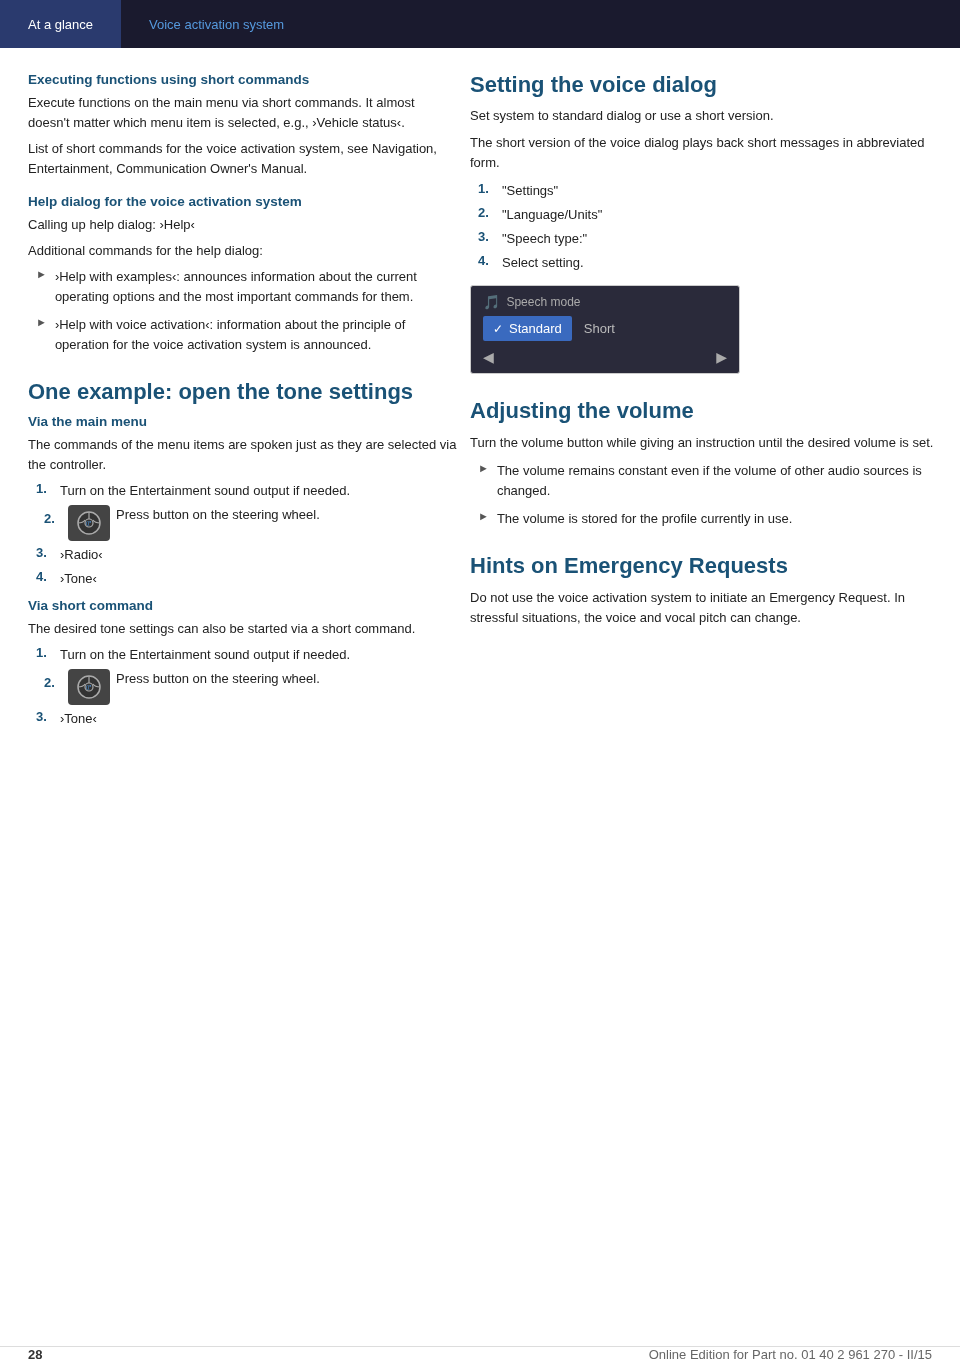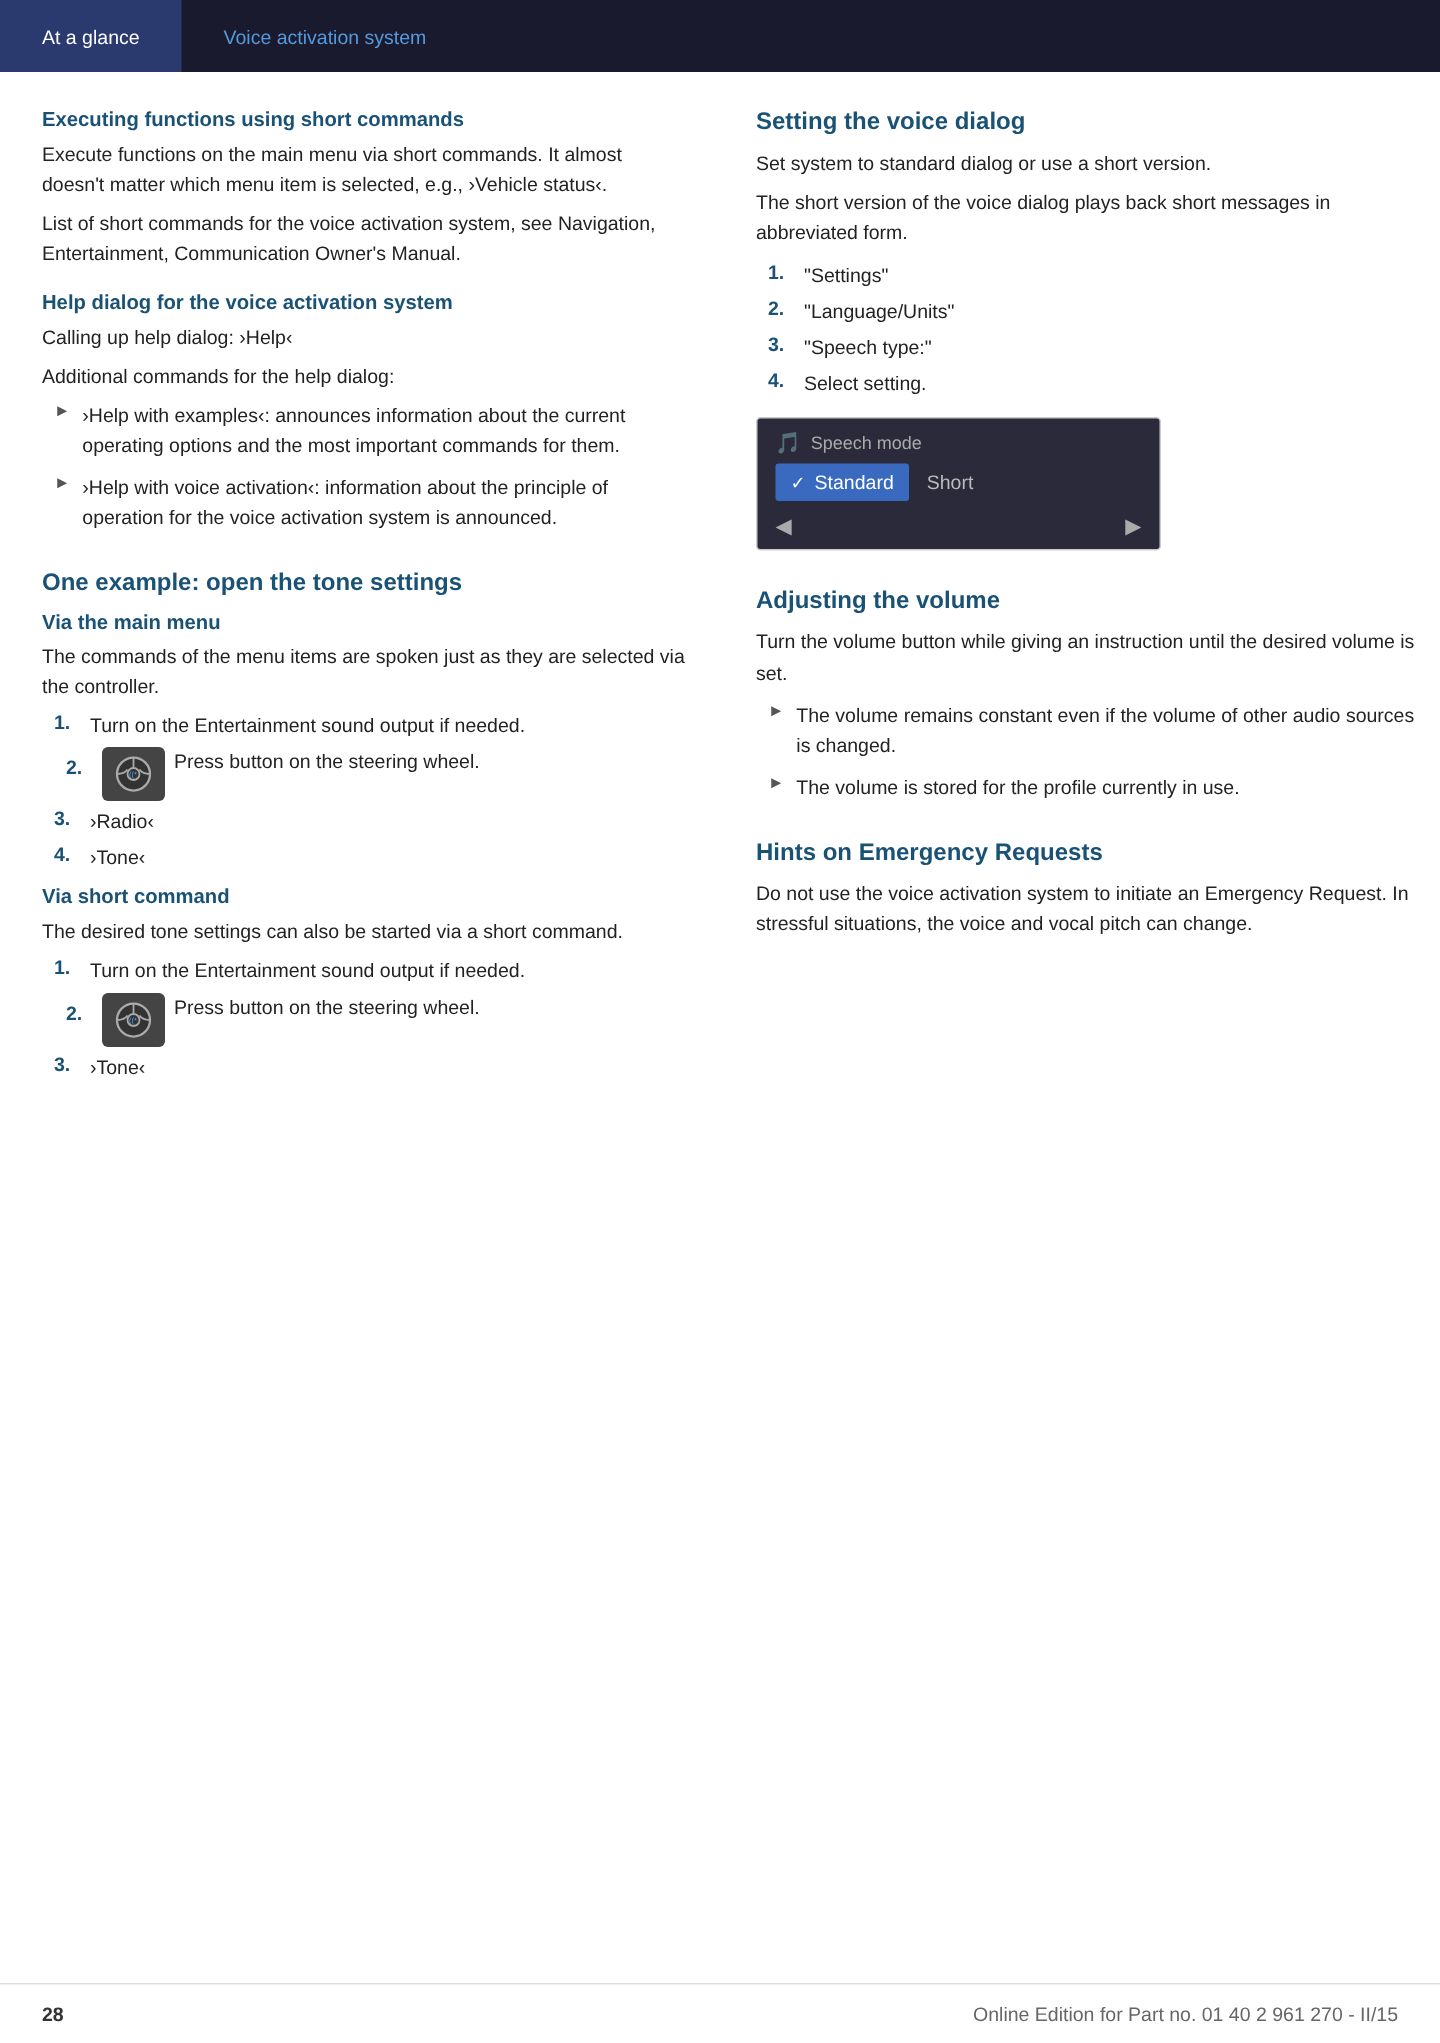--- a/index.html
+++ b/index.html
@@ -36,21 +36,21 @@
       height: 100%;
       display: flex;
       align-items: center;
       font-size: 13px;
     }
 
     
     .content {
       display: flex;
       padding: 24px 12px 60px 28px;
-      gap: 46px;
+      gap: 12px;
     }
     .col-left {
       flex: 0 0 430px;
       max-width: 430px;
     }
     .col-right {
       flex: 1;
     }
 
     
@@ -59,21 +59,21 @@
       font-size: 13.5px;
       font-weight: bold;
       margin-bottom: 6px;
       margin-top: 0;
     }
     .section-title-blue:first-child {
       margin-top: 0;
     }
     .section-title-large {
       color: #1a5276;
-      font-size: 16px;
+      font-size: 22px;
       font-weight: bold;
       margin-top: 24px;
       margin-bottom: 8px;
       line-height: 1.2;
     }
 
     
     .body-text {
       font-size: 13px;
       line-height: 1.55;
@@ -211,21 +211,21 @@
       color: #aaa;
       font-size: 14px;
     }
 
     
     .footer {
       position: absolute;
       bottom: 0;
       left: 0;
       right: 0;
-      height: 40px;
+      height: 16px;
       border-top: 1px solid #ddd;
       display: flex;
       align-items: center;
       justify-content: space-between;
       padding: 0 28px;
     }
     .footer-page {
       font-size: 13px;
       color: #333;
       font-weight: bold;

